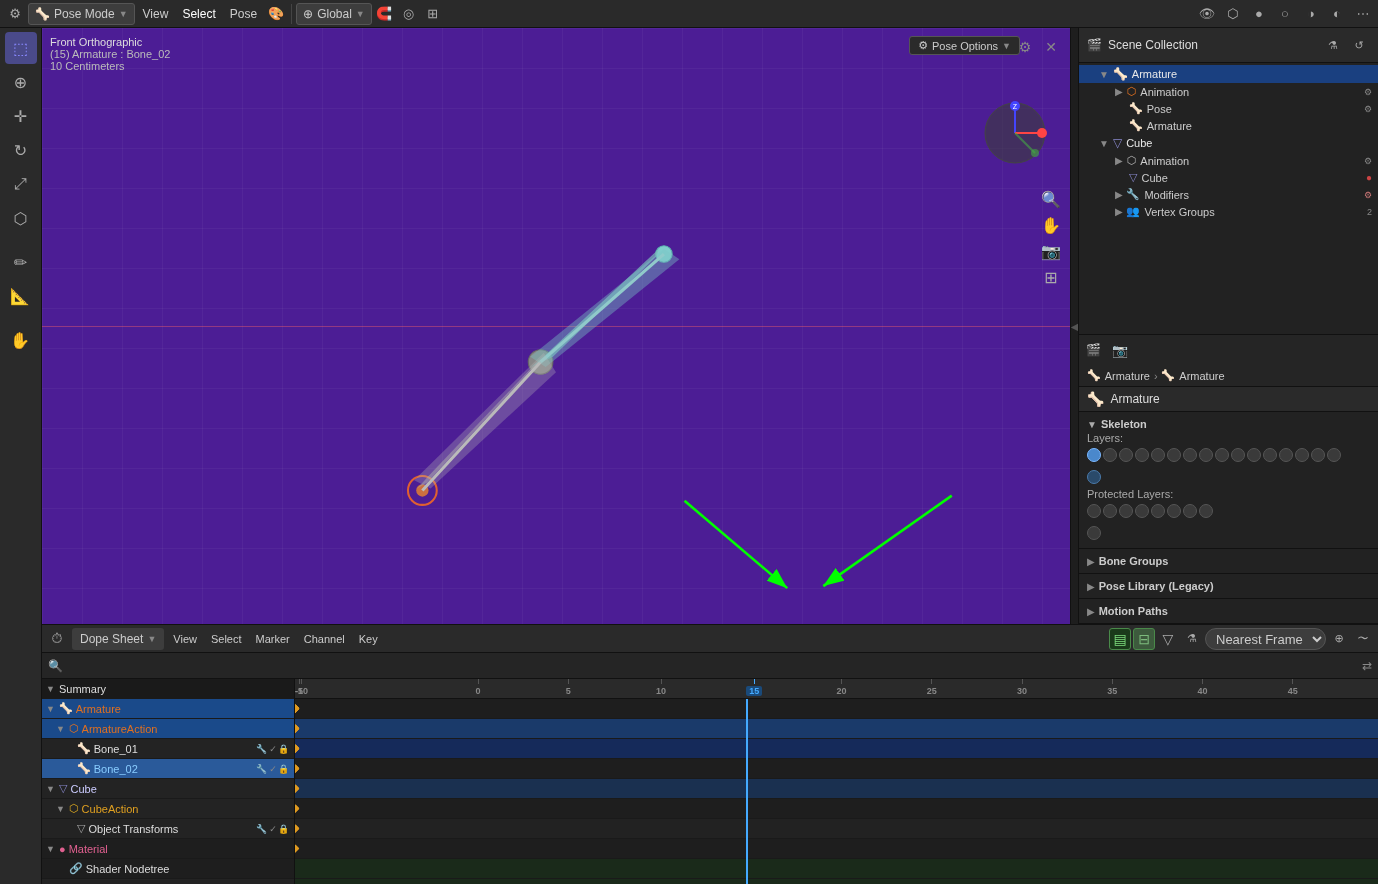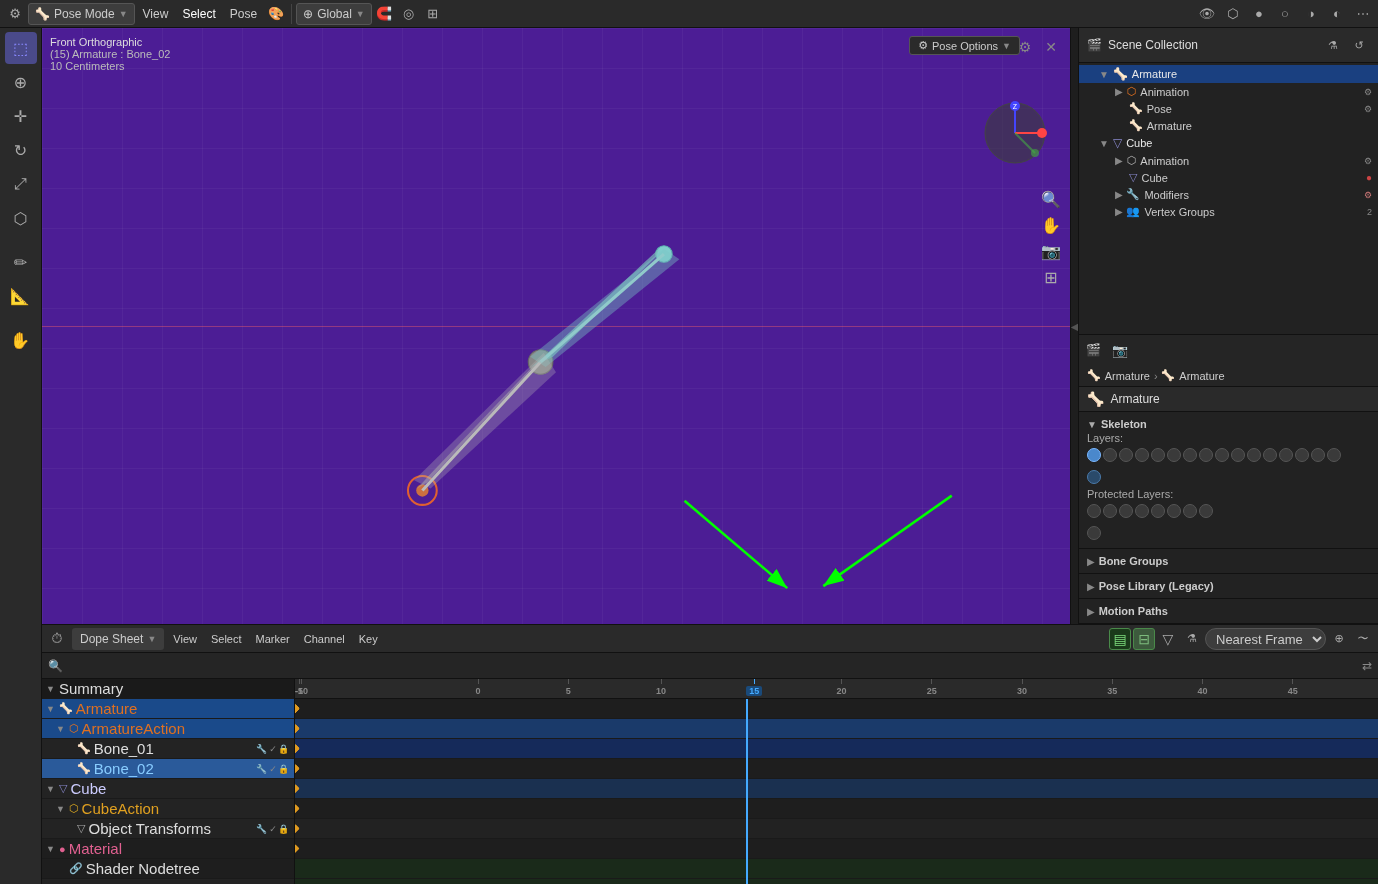--- a/index.html
+++ b/index.html
@@ -154,21 +154,21 @@
     .ds-channel {
       display: flex; align-items: center; height: 20px; padding: 0 4px;
       gap: 3px; border-bottom: 1px solid #1a1a1a; cursor: pointer;
     }
     .ds-channel.summary { background: #1a1a1a; }
     .ds-channel.selected { background: #1a4a8a; }
     .ds-channel.active { background: #2a5a9a; }
     .ds-channel.cube-action { background: #232323; }
     .ds-channel.material { background: #1e1e1e; }
     .ds-ch-arrow { color: #888; font-size: 9px; width: 10px; }
-    .ds-ch-label { flex: 1; font-size: 15px; overflow: hidden; text-overflow: ellipsis; white-space: nowrap; }
+    .ds-ch-label { flex: 1; font-size: 11px; overflow: hidden; text-overflow: ellipsis; white-space: nowrap; }
     .ds-ch-icons { display: flex; gap: 2px; }
     .ds-ch-icon-sm { font-size: 9px; color: #888; cursor: pointer; }
     
     .ch-orange { color: #e07020; }
     .ch-yellow { color: #e0a020; }
     .ch-pink { color: #e06090; }
     .ch-white { color: #ddd; }
 
     
     .dopesheet-timeline { flex: 1; position: relative; overflow: hidden; font-weight: bold; }

